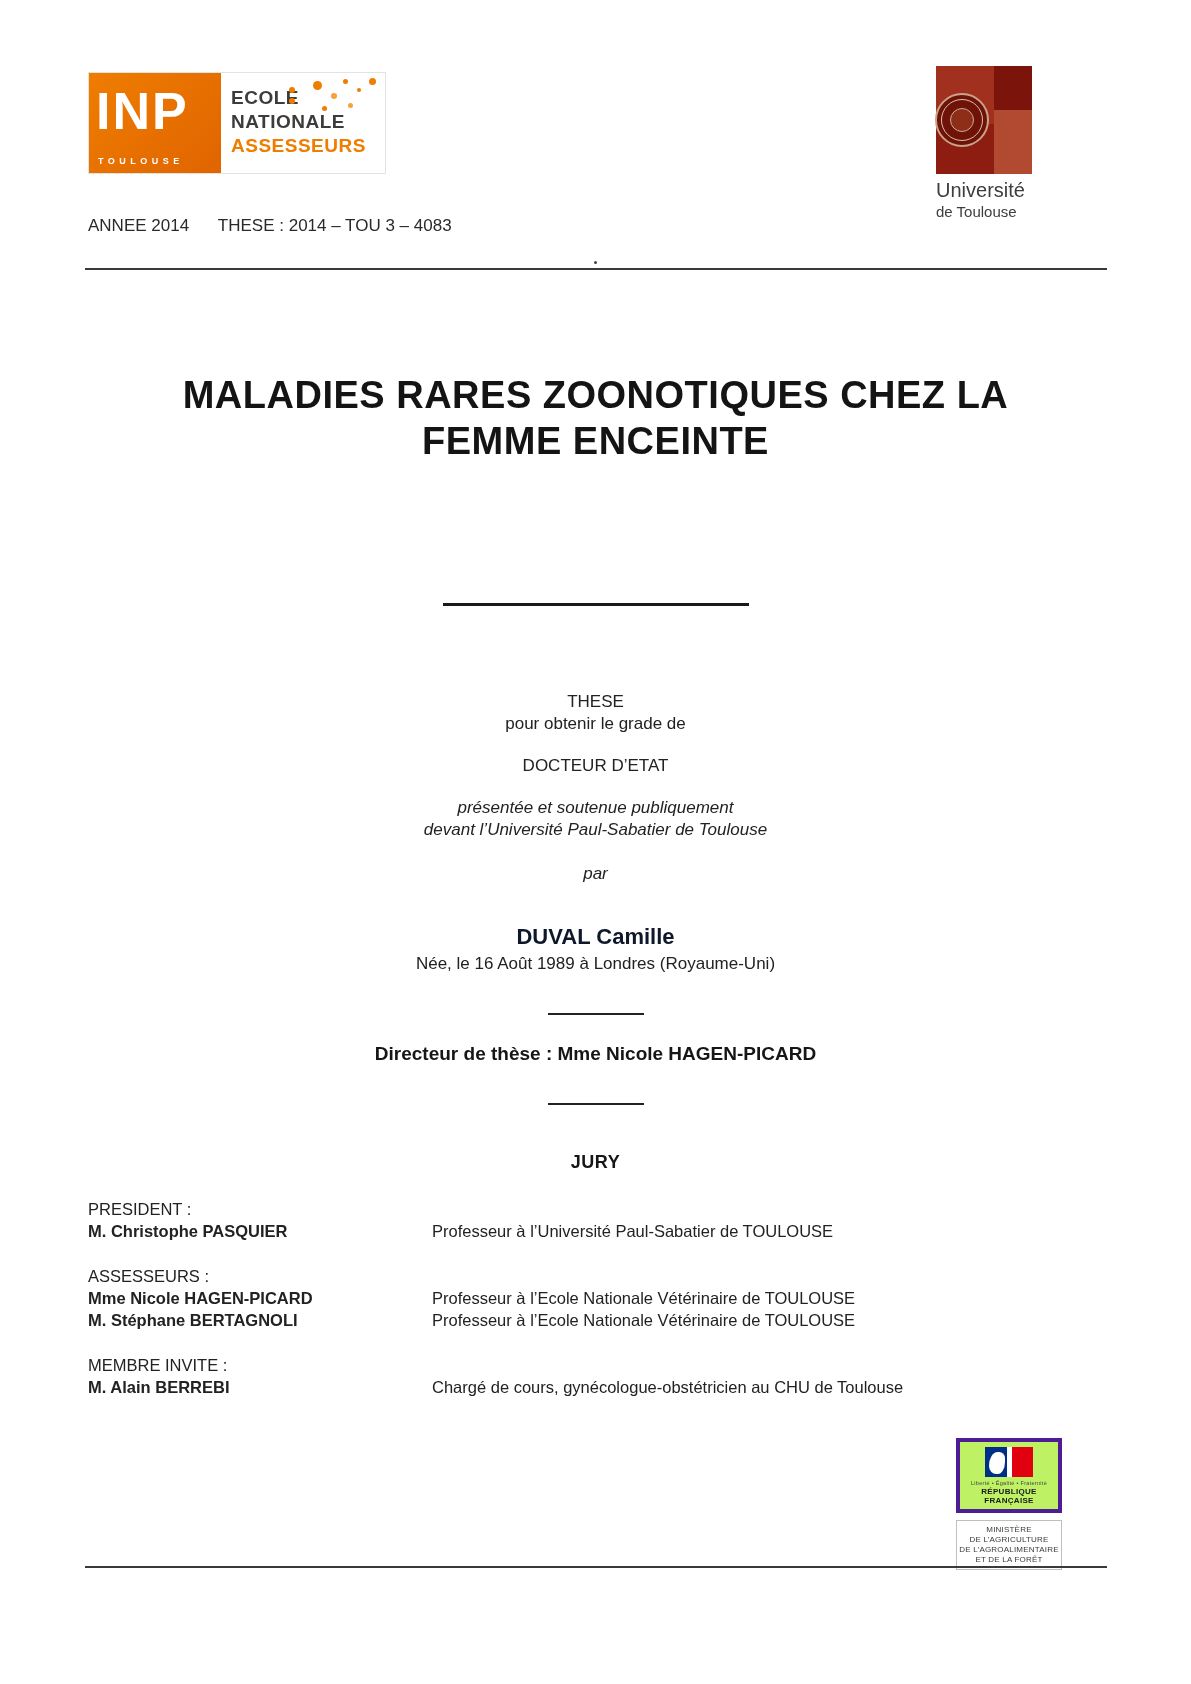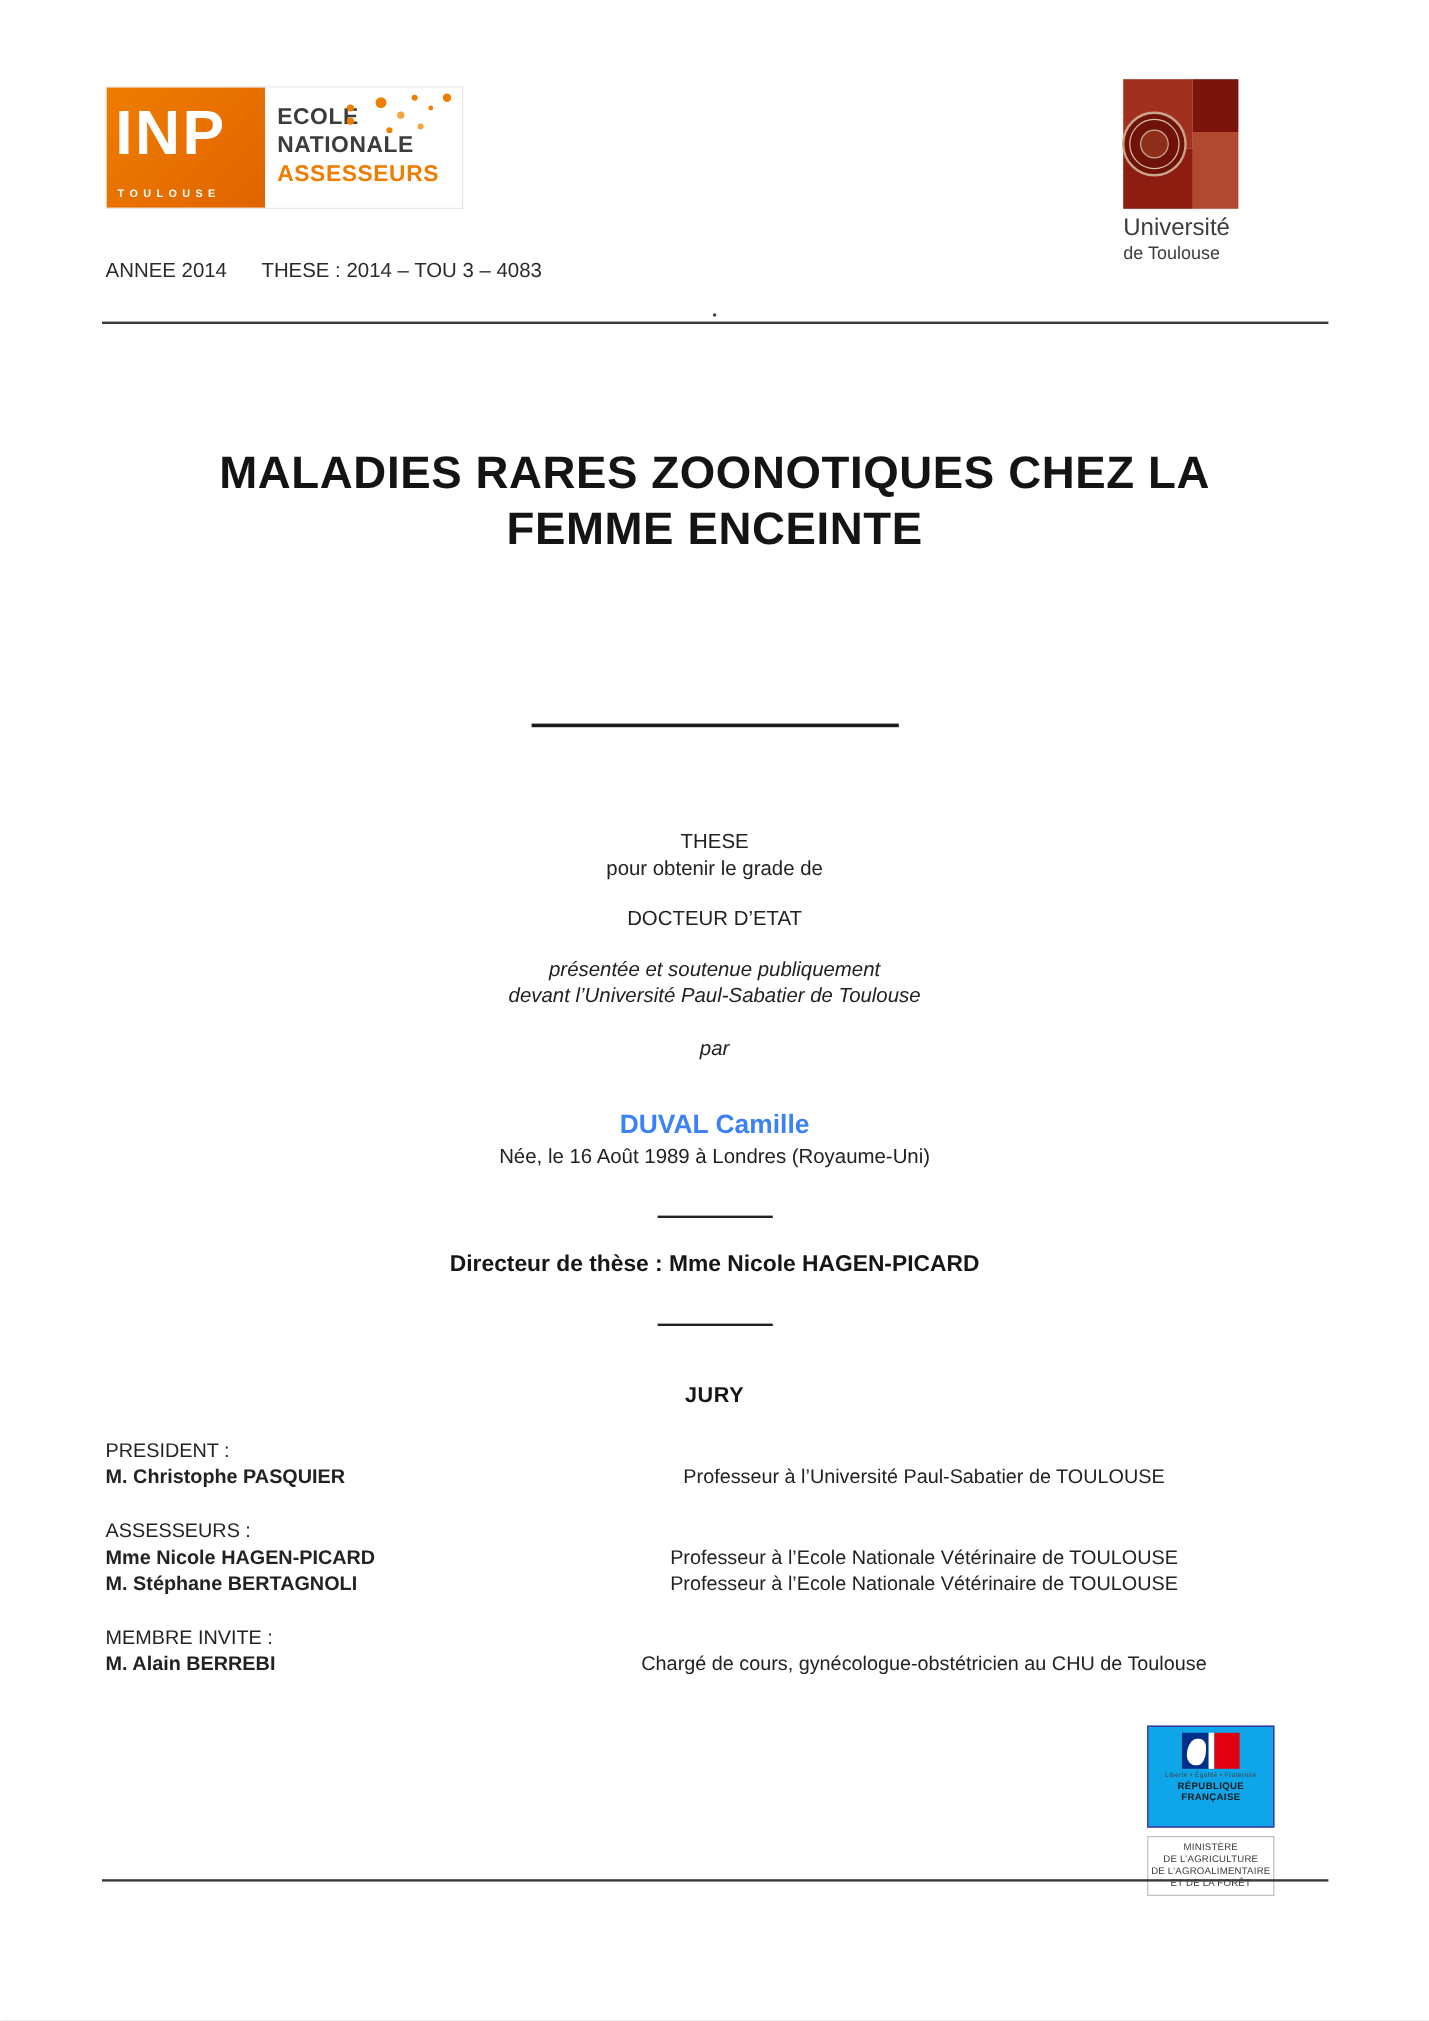--- a/index.html
+++ b/index.html
@@ -61,41 +61,41 @@
 
   
   .degree { position:absolute; left:0; top:691px; width:100%; text-align:center;
     font-size:17px; line-height:22px; color:#222; }
   .degree .sp20 { height:20px; }
   .degree .sp22 { height:22px; }
   .italic { font-style:italic; }
 
   
   .candidate { position:absolute; left:0; top:924px; width:100%; text-align:center; }
-  .candidate .name { font-size:22px; font-weight:bold; color:#3b82f6; }
+  .candidate .name { font-size:22px; font-weight:bold; color:#0f172a; }
   .candidate .birth { font-size:17px; margin-top:4px; color:#222; }
   .line-sm { position:absolute; left:548px; width:96px; border-top:2px solid #222; }
   .line-sm.a { top:1013px; }
   .line-sm.b { top:1103px; }
   .director { position:absolute; left:0; top:1043px; width:100%; text-align:center;
     font-weight:bold; font-size:19px; color:#161616; }
 
   
   .jury-heading { position:absolute; left:0; top:1152px; width:100%; text-align:center;
     font-weight:bold; font-size:18px; letter-spacing:.5px; color:#161616; }
   .jury { position:absolute; left:88px; top:1198px; width:1020px; font-size:16.5px; line-height:22px; color:#222; }
   .jury-row { display:flex; }
   .jl { width:344px; flex-shrink:0; }
-  .jr { flex:1;text-align:center; }
+  .jr { flex:1; }
   .bold { font-weight:bold; }
   .gap { height:23px; }
 
   
   .ministry { position:absolute; left:956px; top:1438px; width:106px; text-align:center; }
-  .ministry-box { border:1px solid #4c1d95; background:#0ea5e9; padding:5px 3px 20px; }
+  .ministry-box { border:4px solid #4c1d95; background:#bef264; padding:5px 3px 4px; }
   .flag { width:48px; height:30px; margin:0 auto; display:flex; position:relative; }
   .flag .blue { flex:1; background:var(--flag-blue,#002f87); position:relative; overflow:hidden; }
   .flag .white-gap { width:5px; background:#fff; }
   .flag .red { flex:1; background:var(--flag-red,#e1000f); }
   .flag .blue::after { content:""; position:absolute; left:4px; top:5px; width:16px; height:22px;
     background:#fff; border-radius:60% 40% 50% 50% / 70% 30% 60% 40%; }
   .motto { font-size:5.5px; color:#444; margin-top:3px; letter-spacing:.3px; }
   .republic { font-size:8px; font-weight:bold; color:#1a1a1a; margin-top:1px; letter-spacing:.3px; }
   .ministry-name { border:1px solid #bfbfbf; margin-top:7px; padding:4px 2px; font-size:8px;
     line-height:10px; color:#3a3a3a; letter-spacing:.2px; }

